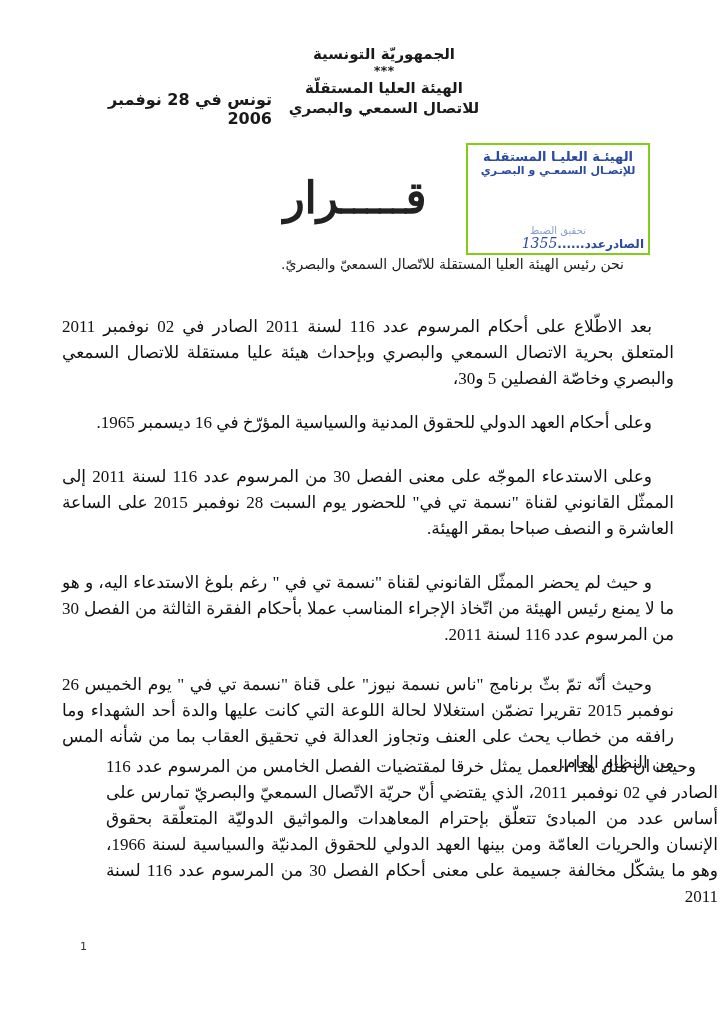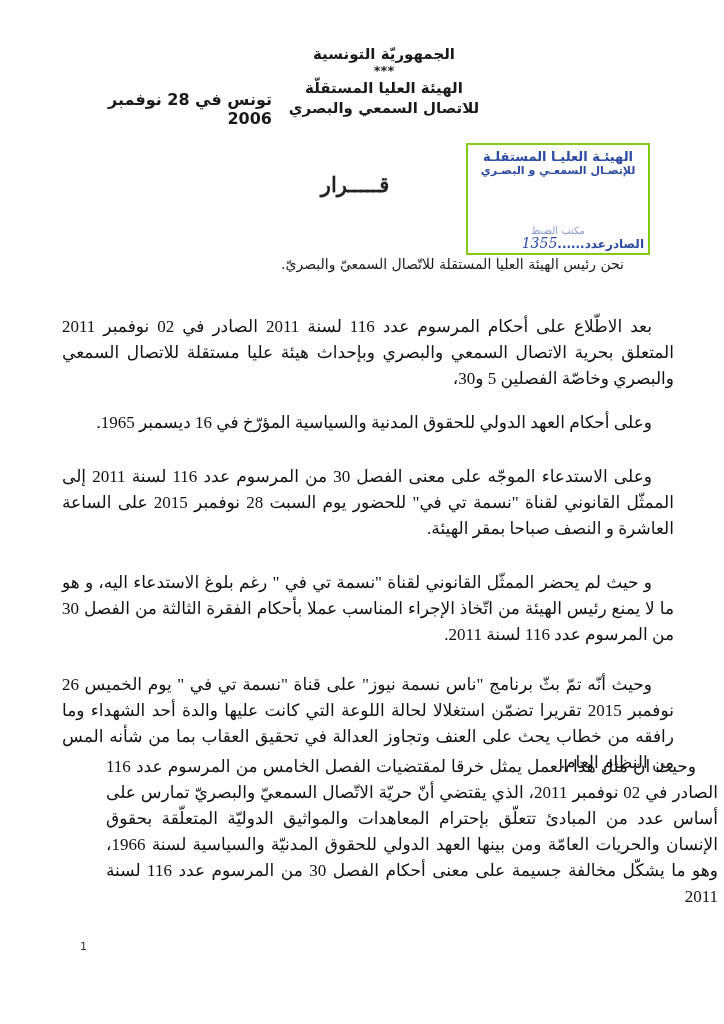--- a/index.html
+++ b/index.html
@@ -26,21 +26,21 @@
   .stamp .datebox {
     position: absolute; left: 22px; top: 40px; width: 132px; height: 34px;
     border: 2px solid #2b4aa0; font-size: 18px; font-weight: bold;
     line-height: 34px; direction: rtl;
   }
   .stamp .office { position: absolute; left: 0; right: 0; top: 80px; font-size: 10px; color: #8a9bd0; direction: rtl; }
   .stamp .ref { position: absolute; left: 4px; right: 4px; top: 90px; font-size: 12px; font-weight: bold; direction: rtl; text-align: right; }
   .stamp .ref .num { font-family: "DejaVu Serif", serif; font-style: italic; font-weight: normal; font-size: 14px; }
   .title {
     position: absolute; left: 270px; top: 172px; width: 170px;
-    font-family: "DejaVu Serif", serif; font-weight: bold; font-size: 21px;
+    font-family: "DejaVu Serif", serif; font-weight: bold; font-size: 44px;
     color: #222; text-align: center; direction: rtl; letter-spacing: 2px;
   }
   .intro {
     position: absolute; left: 200px; top: 256px; width: 424px;
     font-family: "DejaVu Sans", sans-serif; font-size: 14px; color: #1a1a1a;
     direction: rtl; text-align: right;
   }
   .para {
     position: absolute; left: 62px; width: 612px;
     font-family: "Liberation Serif", serif; font-size: 17px; color: #111;
@@ -68,21 +68,21 @@
     <div class="stars">***</div>
     <div>الهيئة العليا المستقلّة</div>
     <div>للاتصال السمعي والبصري</div>
   </div>
 
   <div class="hdr-date">تونس في 28 نوفمبر 2006</div>
 
   <div class="stamp">
     <div class="l1">الهيئـة العليـا المستقلـة</div>
     <div class="l2">للإتصـال السمعـي و البصـري</div>
-    <div class="office">مكتب الضبط</div>
+    <div class="office">تحقيق الضبط</div>
     <div class="ref">
       <span>الصادرعدد</span><span>......</span><span class="num">1355</span>
     </div>
   </div>
 
   <div class="title">قـــــرار</div>
 
   <div class="intro">نحن رئيس الهيئة العليا المستقلة للاتّصال السمعيّ والبصريّ.</div>
 
   <div class="para p1"><span class="indent"></span><span>بعد الاطّلاع على أحكام المرسوم عدد 116 لسنة 2011 الصادر في 02 نوفمبر 2011 المتعلق بحرية الاتصال السمعي والبصري وبإحداث هيئة عليا مستقلة للاتصال السمعي والبصري وخاصّة الفصلين 5 و30،</span></div>

